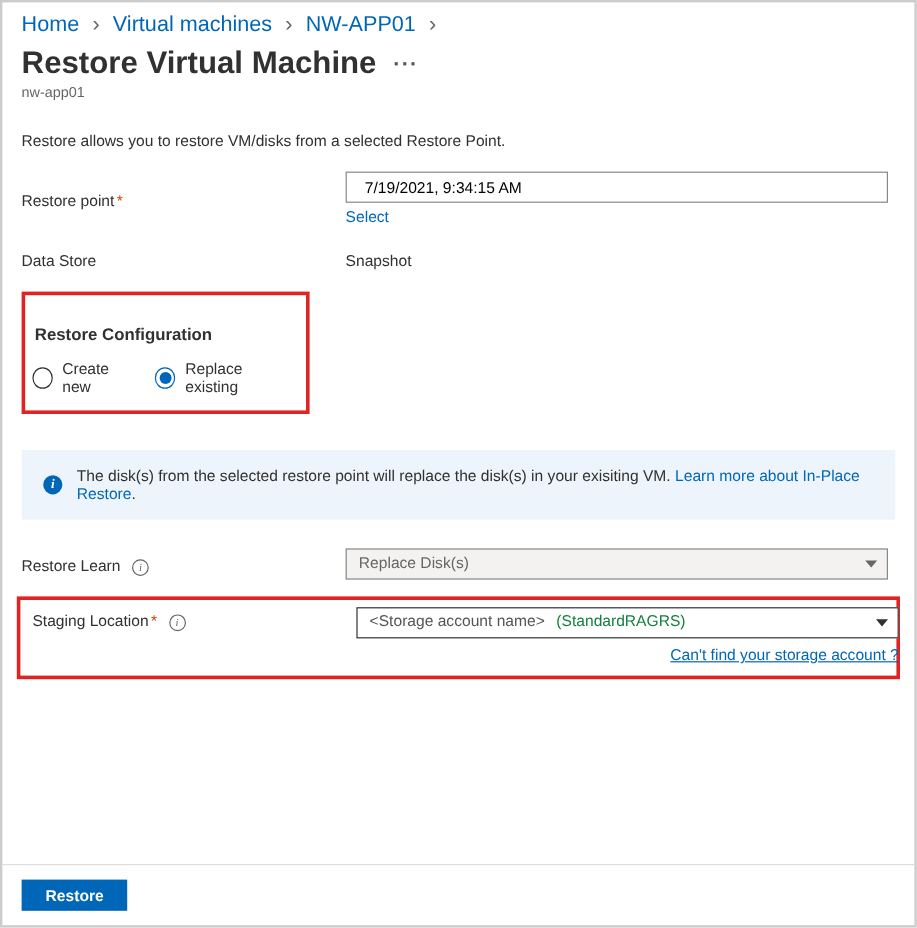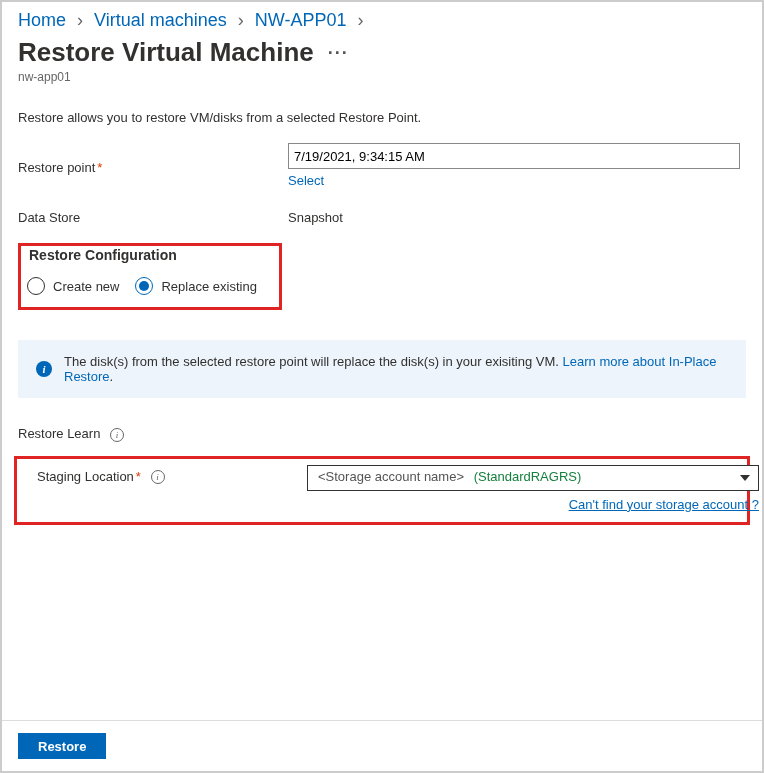--- a/index.html
+++ b/index.html
@@ -59,37 +59,37 @@
     width: 270px;
     flex: 0 0 270px;
     padding-top: 4px;
     font-size:13px;
   }
   .req { color: #d83b01; margin-left:2px; }
   .input-like {
     width: 452px;
     height: 26px;
     border: 1px solid #8a8886;
-    padding: 3px 5px;
+    padding: 3px 15px;
     font-size: 13px;
     background:#fff;
   }
   .select-link {
     color: #0067b8;
     font-size:13px;
     margin-top:4px;
     cursor:pointer;
   }
   .val-col { display:flex; flex-direction:column; }
   .static-val { padding-top:4px; font-size:13px;}
 
   .restore-config-box {
     border: 3px solid #e02424;
-    padding: 1px 12px 12px 6px;
-    width: 264px;
+    padding: 24px 12px 12px 6px;
+    width: 240px;
     margin-top: 8px;
     margin-bottom: 30px;
   }
   .restore-config-box .section-title {
     font-weight:600;
     font-size:14px;
     margin-bottom:14px;
     margin-left:2px;
   }
   .radio-row { display:flex; gap:16px; }
@@ -135,21 +135,21 @@
   .dropdown.enabled { background:#fff; color:#323130; border:1px solid #323130;}
   .chevron {
     position:absolute; right:8px; top:50%; transform:translateY(-50%);
     width:0; height:0; border-left:5px solid transparent; border-right:5px solid transparent;
     border-top:6px solid #666;
   }
   .dropdown.enabled .chevron { border-top-color:#323130; }
 
   .staging-box {
     border: 3px solid #e02424;
-    padding: 6px 10px 10px 16px;
+    padding: 6px 10px 10px 6px;
     margin-left:-4px;
     margin-right:-4px;
   }
   .staging-row { display:flex; align-items:flex-start; }
   .staging-row .label { width:274px; flex:0 0 274px; padding-top:4px; padding-left:4px;}
   .help-link {
     color:#0067b8; text-decoration: underline; font-size:13px;
     display:block; text-align:right; margin-top:6px; cursor:pointer;
   }
   .placeholder-part { color:#555; }
@@ -225,20 +225,24 @@
       <span>The disk(s) from the selected restore point will replace the disk(s) in your exisiting VM. </span>
       <a href="#">Learn more about In-Place Restore</a><span>.</span>
     </span>
   </div>
 
   <div class="row" style="margin-bottom:14px;">
     <div class="label">
       <span>Restore Learn</span>
       <span class="info-circle">i</span>
     </div>
+    <div class="dropdown">
+      <span>Replace Disk(s)</span>
+      <span class="chevron"></span>
+    </div>
   </div>
 
   <div class="staging-box">
     <div class="staging-row">
       <div class="label">
         <span>Staging Location</span><span class="req">*</span>
         <span class="info-circle">i</span>
       </div>
       <div style="flex:1;">
         <div class="dropdown enabled">

